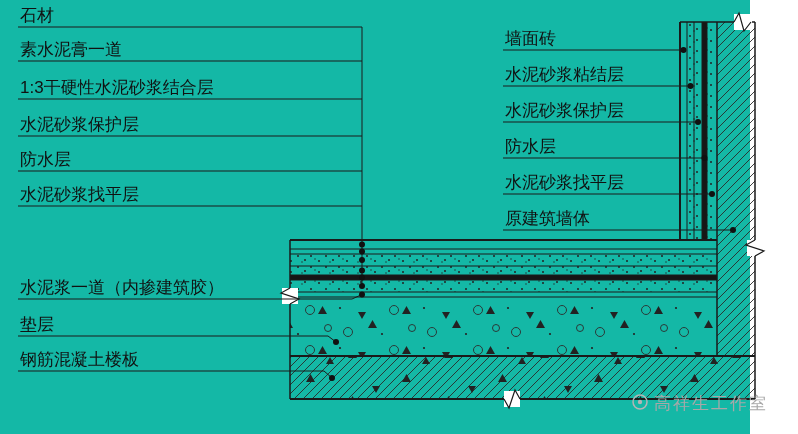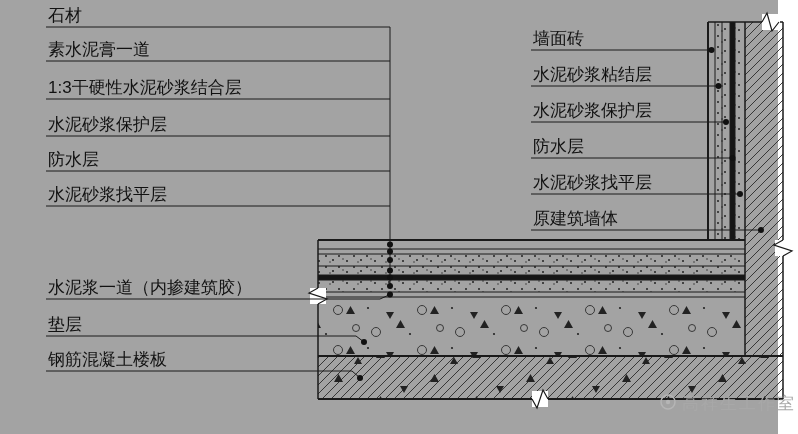--- a/index.html
+++ b/index.html
@@ -1,17 +1,17 @@
 <!DOCTYPE html>
 <html><head>
 <meta charset="utf-8">
 <style>
   html,body{margin:0;padding:0;background:#ffffff;}
   body{width:798px;height:434px;overflow:hidden;}
-  .canvas{position:relative;width:750px;height:434px;background:#a3a3a3;padding-left:28px;}
+  .canvas{position:relative;width:750px;height:434px;background:#14b8a6;}
   svg{display:block;}
   text{font-family:"Liberation Sans",sans-serif;fill:#111;font-size:17px;}
   .wm{fill:#a8a8a8;font-size:17px;letter-spacing:2px;}
   .edge{stroke:#1a1a1a;stroke-width:1.5;fill:none;}
   .thin{stroke:#1a1a1a;stroke-width:1;fill:none;}
   .thick{stroke:#1a1a1a;stroke-width:2;fill:none;}
   .leader{stroke:#1a1a1a;stroke-width:1;fill:none;}
   .dot{fill:#111;}
   .brk{stroke:#1a1a1a;stroke-width:1.2;fill:none;}
 </style>

